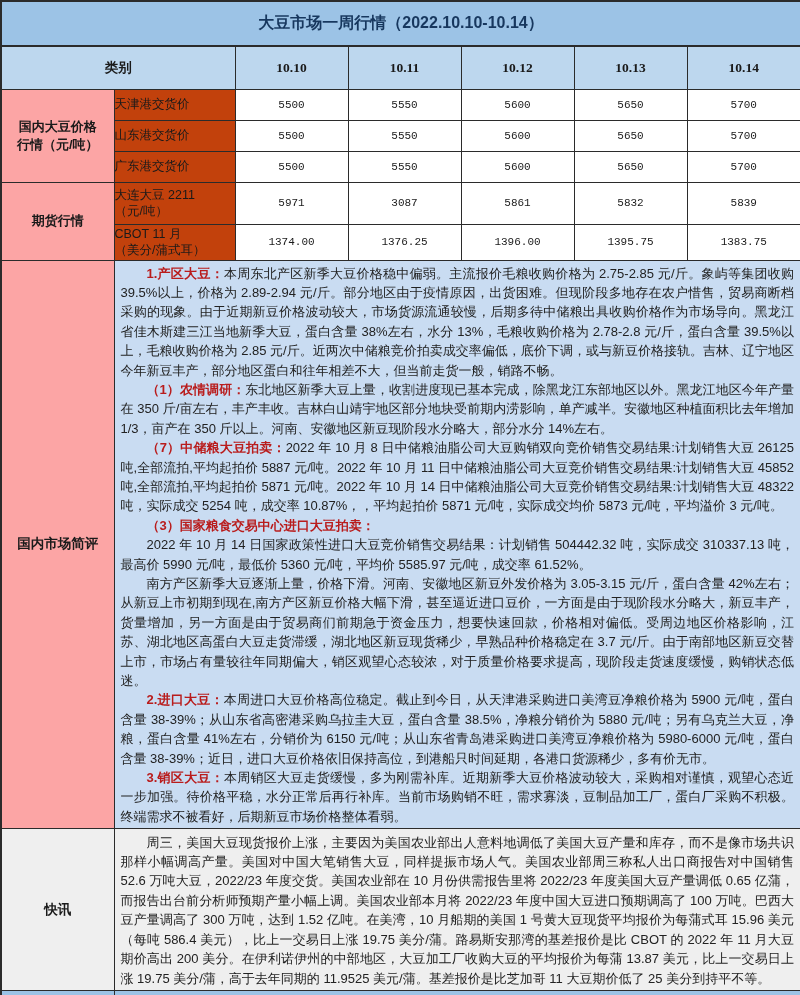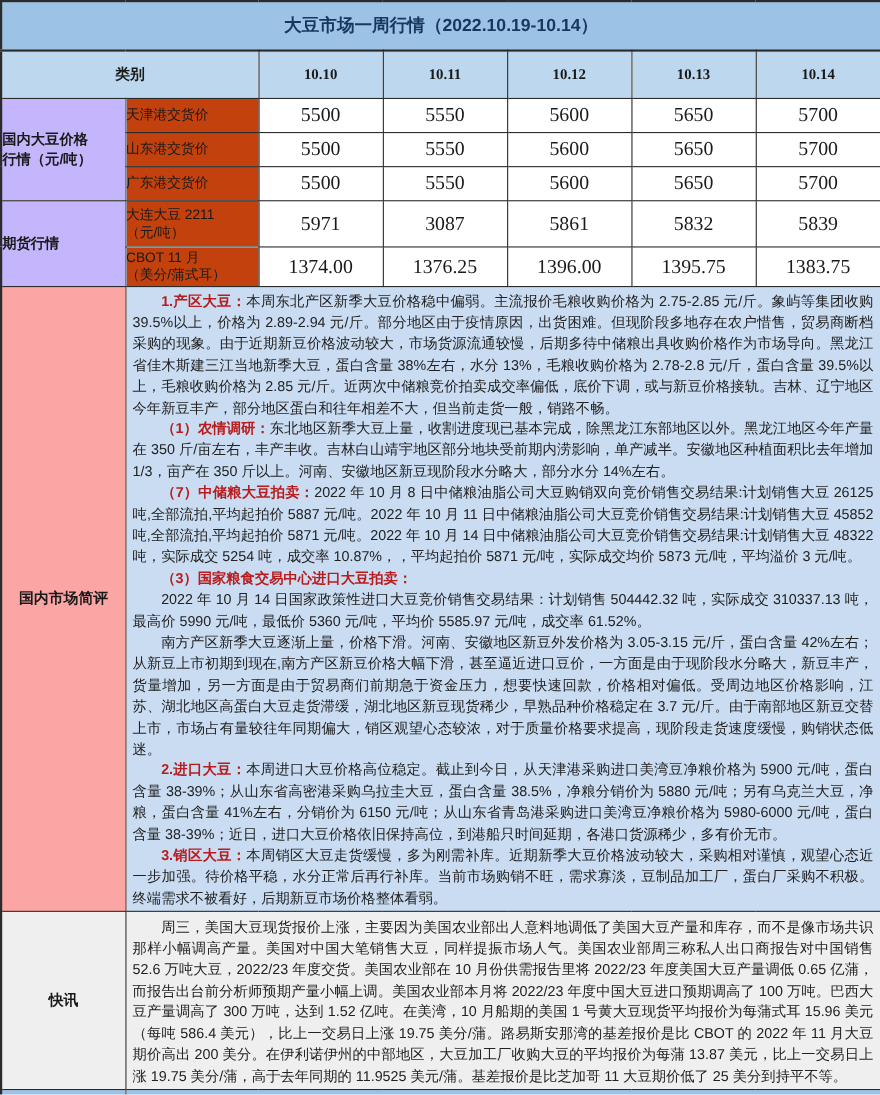--- a/index.html
+++ b/index.html
@@ -21,28 +21,28 @@
     background:#9cc3e6;text-align:center;font-weight:bold;
     font-size:16px;color:#17375e;
     border-bottom:2px solid #2b2b2b !important;
   }
   .hdr{background:#bdd7ee;text-align:center;font-weight:bold;font-size:13.5px;margin-top:16px;}
   .date-cell{
     background:#bdd7ee;text-align:center;font-weight:bold;font-size:13.5px;
     font-family:"Liberation Serif","DejaVu Serif",serif;
   }
   .grp{
-    background:#c4b5fd;text-align:left;font-weight:bold;font-size:13px;line-height:1.35;
+    background:#fca5a5;text-align:center;font-weight:bold;font-size:13px;line-height:1.35;
   }
   .sub{
     background:#c2410c;text-align:left;font-size:12.5px;line-height:1.3;
   }
   .num{
-    background:#ffffff;text-align:center;font-size:18px;
-    font-family:Liberation Serif, serif;
+    background:#ffffff;text-align:center;font-size:11px;
+    font-family:Liberation Mono, monospace;
   }
   .review-label{background:#fca5a5;text-align:center;font-weight:bold;font-size:13.5px;}
   .review-body{
     background:#c9dcf2;vertical-align:top;
     padding:3px 6px 2px 6px !important;
   }
   .news-label{background:#efefef;text-align:center;font-weight:bold;font-size:13.5px;}
   .news-body{
     background:#efefef;vertical-align:top;
     padding:3px 6px 2px 6px !important;
@@ -68,21 +68,21 @@
         <col style="width:121px">
     <col style="width:113px">
         <col style="width:113px">
         <col style="width:113px">
         <col style="width:113px">
         <col style="width:114px">
   </colgroup>
 
   <tbody>
         <tr style="height:45px">
-    <td class="title-cell" colspan="7">大豆市场一周行情（2022.10.19-10.14）</td>
+    <td class="title-cell" colspan="7">大豆市场一周行情（2022.10.10-10.14）</td>
   </tr>
 
   <tr style="height:43px">
     <td class="hdr" colspan="2">类别</td>
     <td class="date-cell">10.10</td>
     <td class="date-cell">10.11</td>
     <td class="date-cell">10.12</td>
     <td class="date-cell">10.13</td>
     <td class="date-cell">10.14</td>
   </tr>

